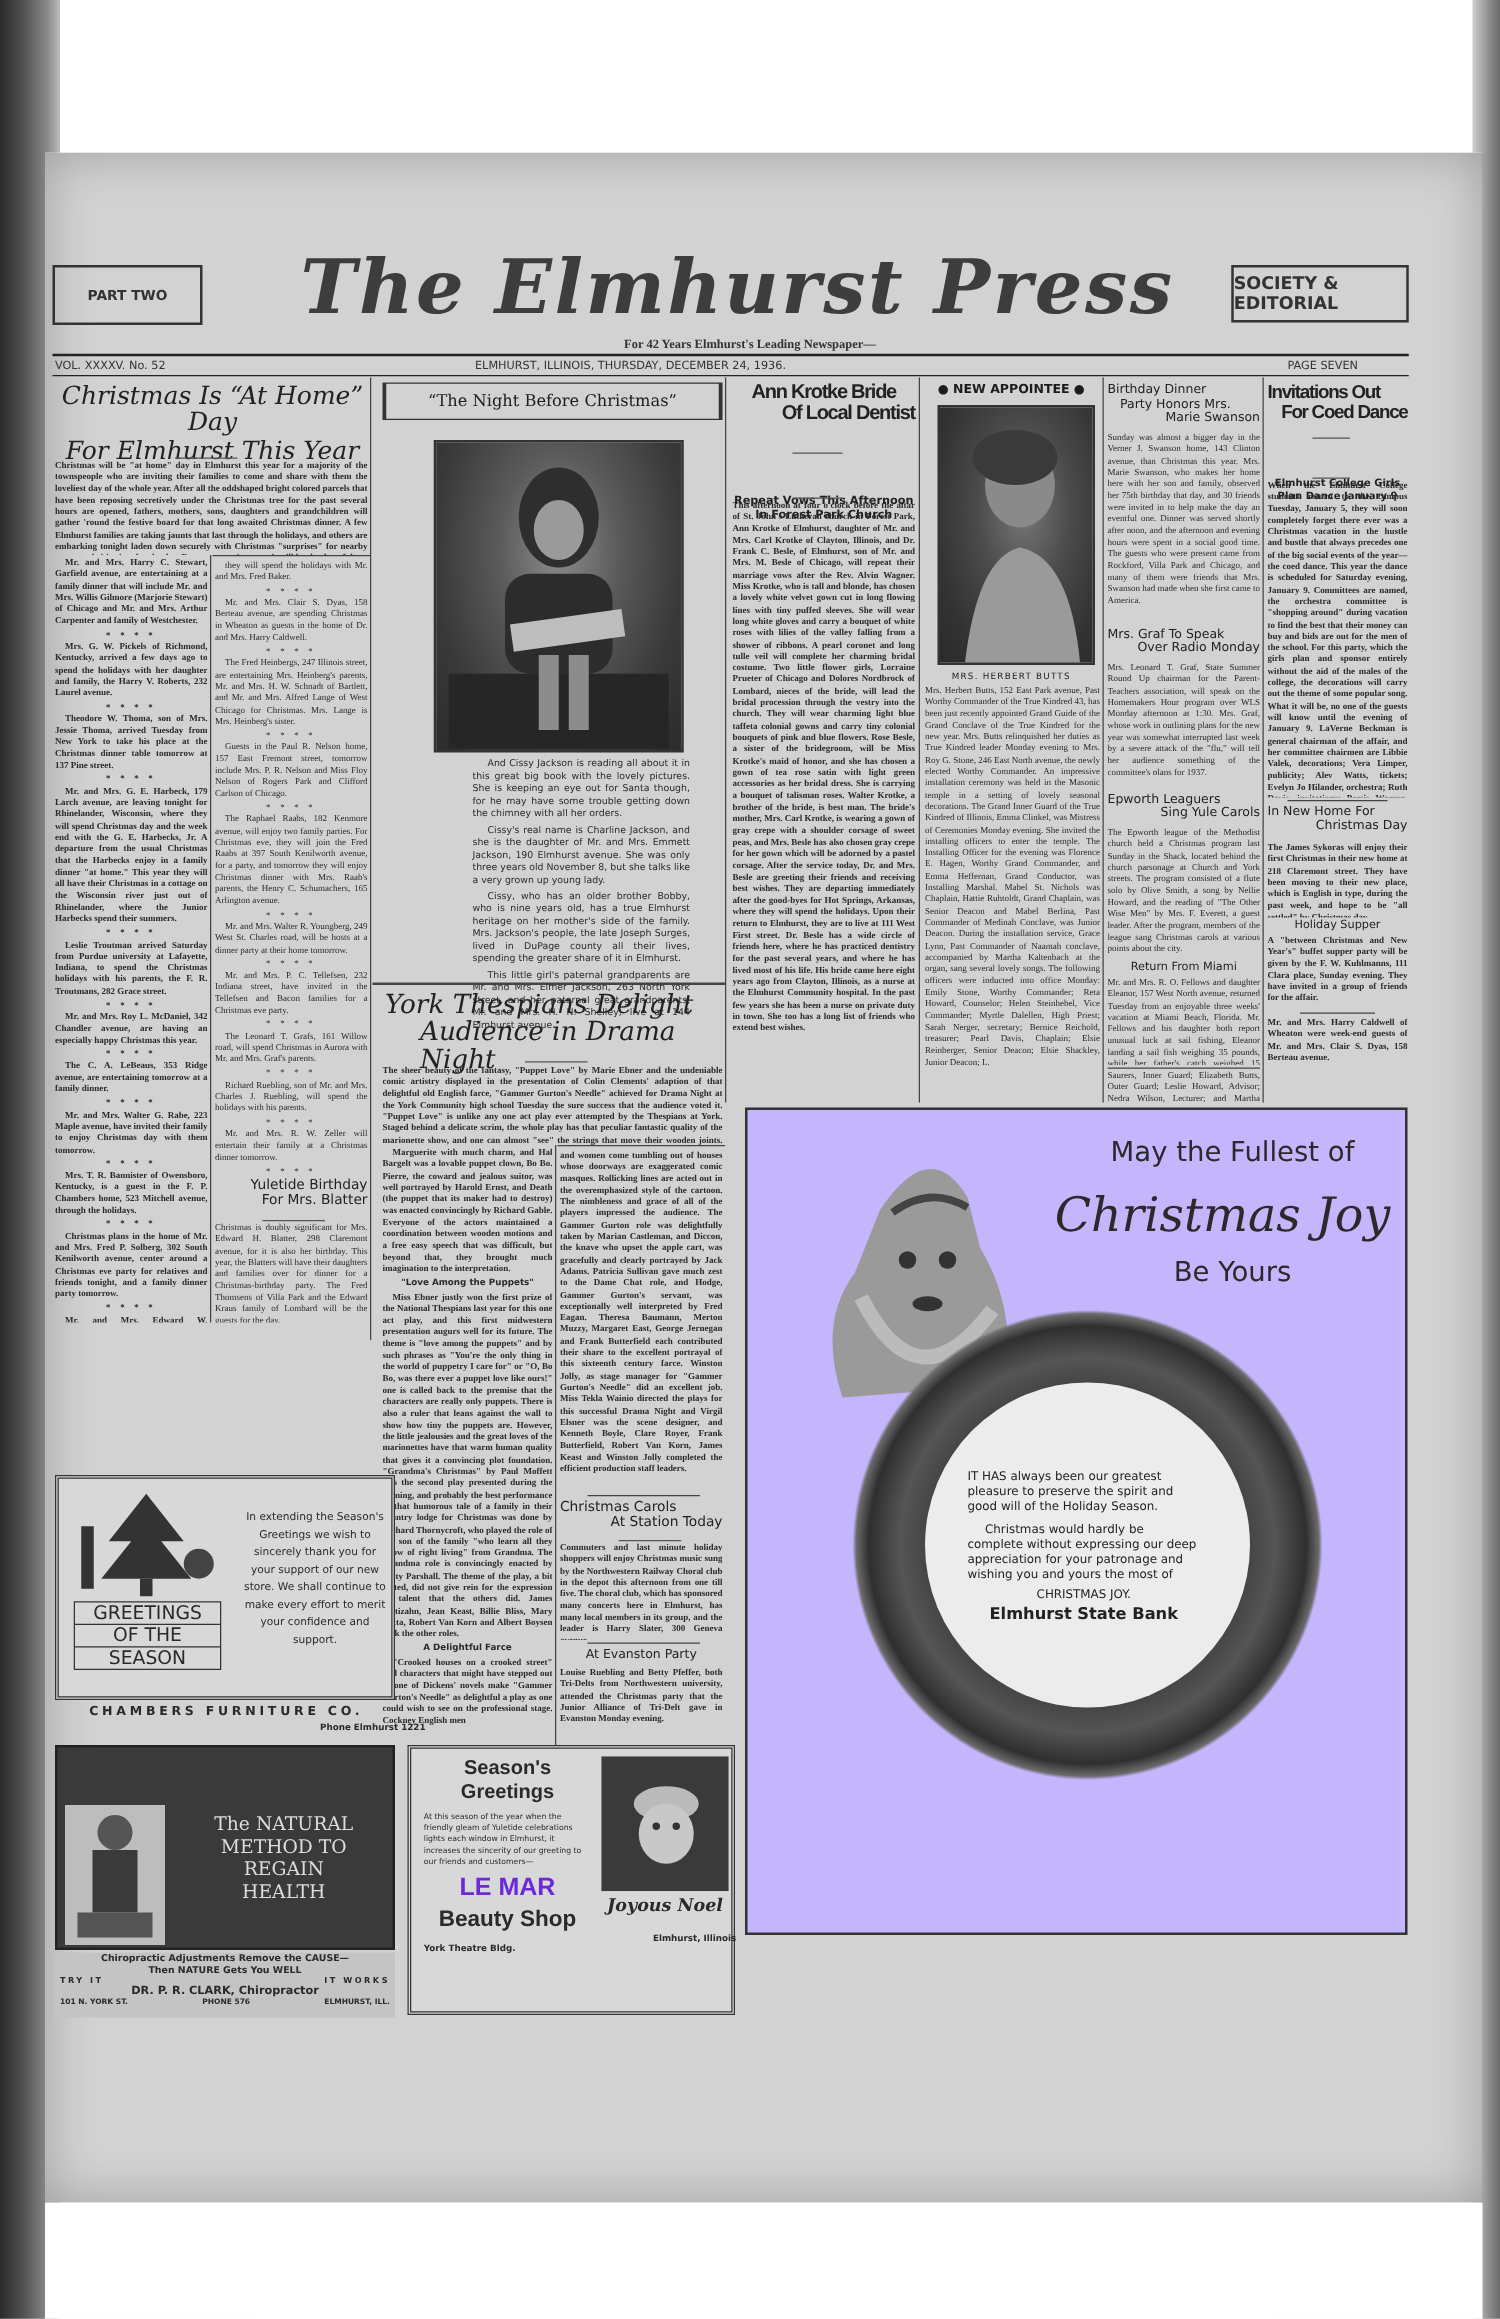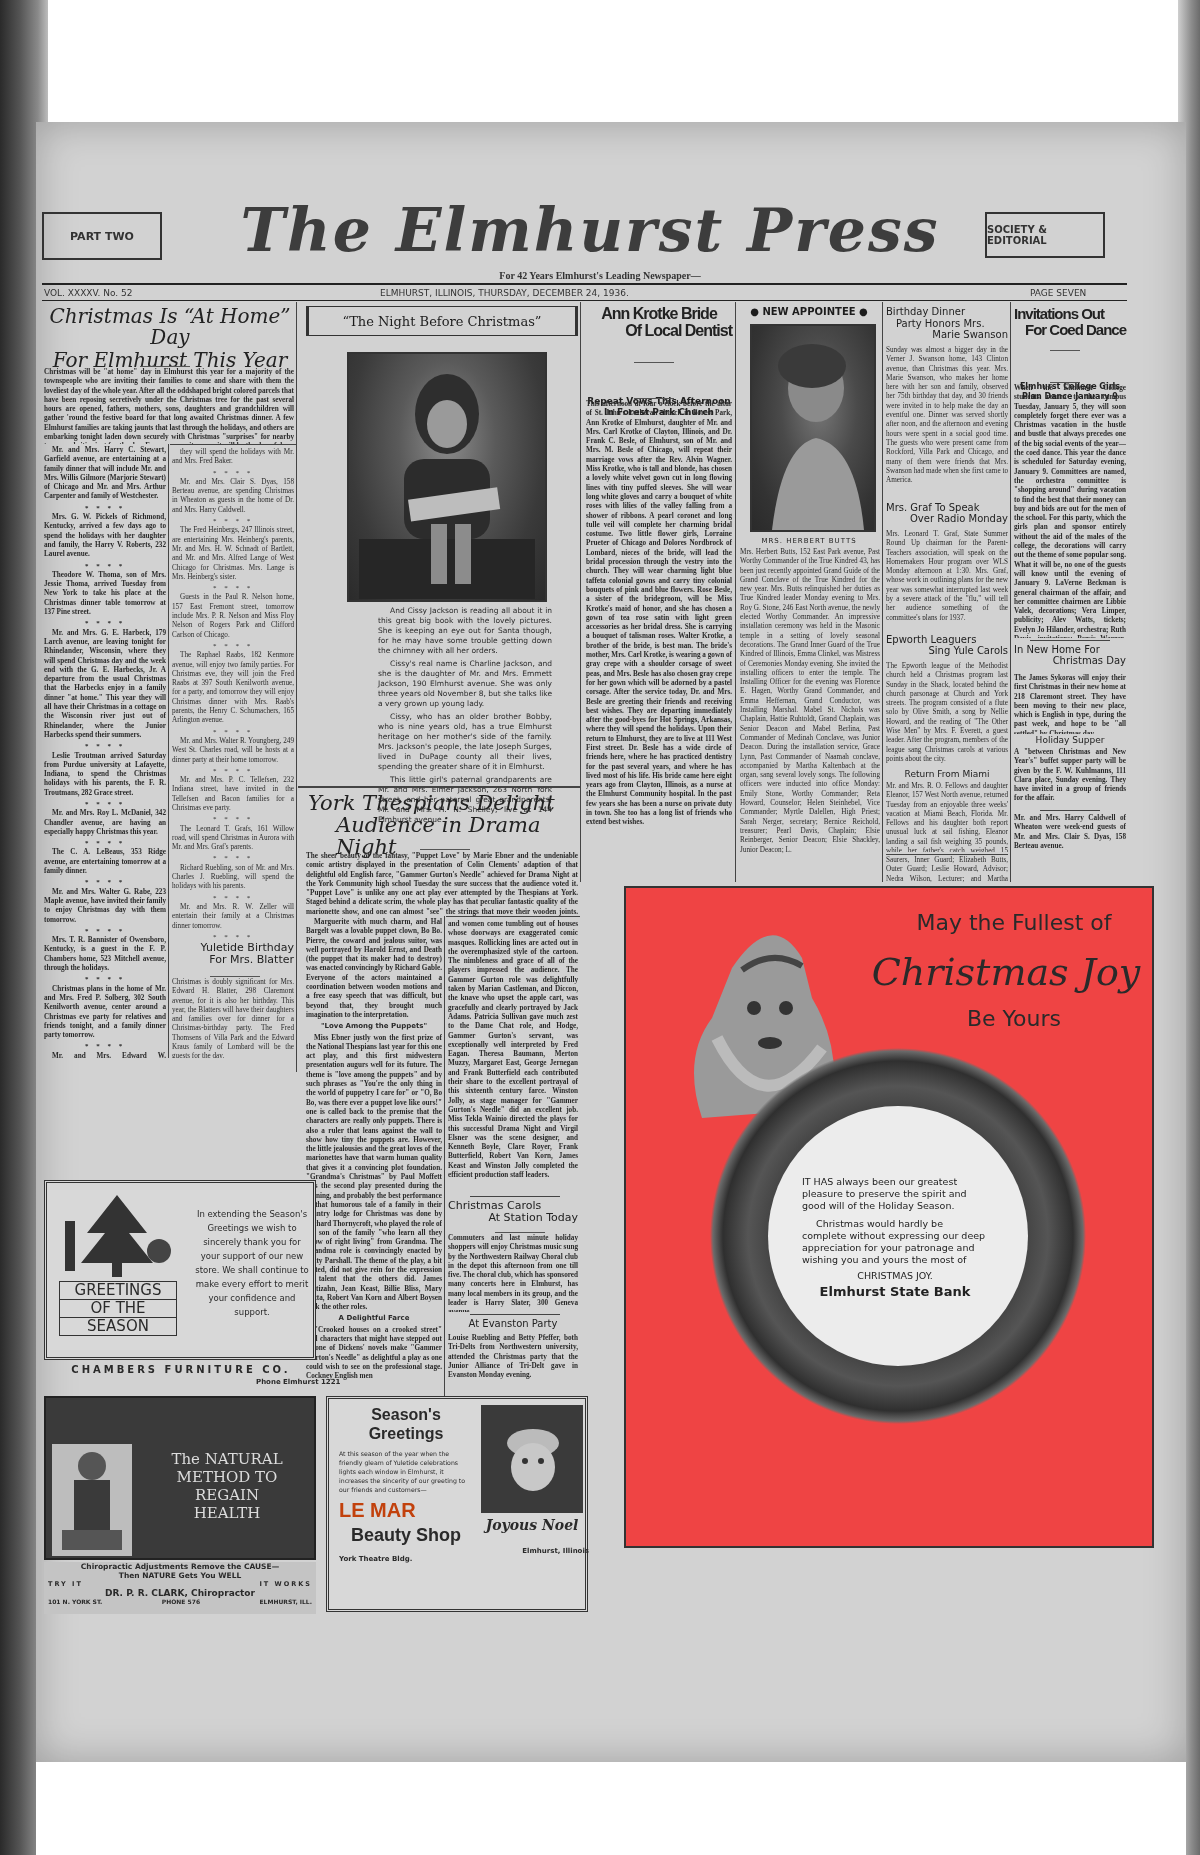--- a/index.html
+++ b/index.html
@@ -4,21 +4,21 @@
 <style>
   * { box-sizing: border-box; margin: 0; padding: 0; }
   body { width: 1200px; height: 1855px; background: #ffffff; position: relative; overflow: hidden; font-family: "Liberation Serif", serif; color: #1c1c1c; }
   .scan-edge-left { position: absolute; left: 0; top: 0; width: 48px; height: 1855px; background: linear-gradient(90deg,#2a2a2a 0,#555 20px,#8a8a8a 38px,#bdbdbd 48px); }
   .scan-edge-right { position: absolute; right: 0; top: 0; width: 22px; height: 1855px; background: linear-gradient(90deg,#cfcfcf,#8d8d8d 60%,#6b6b6b); }
   .page { position: absolute; left: 36px; top: 122px; width: 1150px; height: 1640px; background: #d2d2d2; box-shadow: inset 0 0 40px rgba(0,0,0,.25); }
   .page-bottom { position: absolute; left: 36px; top: 1762px; width: 1150px; height: 93px; background: #ffffff; }
   .abs { position: absolute; }
   
   .part-box { left: 42px; top: 212px; width: 120px; height: 48px; border: 2px solid #333; font-family: "DejaVu Sans", sans-serif; font-weight: bold; font-size: 11px; display: flex; align-items: center; justify-content: center; color: #333; }
-  .society-box { left: 985px; top: 212px; width: 120px; height: 46px; border: 2px solid #333; font-family: "DejaVu Sans", sans-serif; font-weight: bold; font-size: 10px; display: flex; align-items: center; justify-content: center; color: #333; }
+  .society-box { left: 985px; top: 212px; width: 142px; height: 46px; border: 2px solid #333; font-family: "DejaVu Sans", sans-serif; font-weight: bold; font-size: 14px; display: flex; align-items: center; justify-content: center; color: #333; }
   .masthead-title { left: 230px; top: 195px; width: 720px; text-align: center; font-family: "DejaVu Serif", serif; font-weight: bold; font-size: 60px; letter-spacing: 2px; color: #3d3d3d; font-style: italic; }
   .tagline { left: 400px; top: 270px; width: 400px; text-align: center; font-size: 10px; font-weight: bold; color: #333; }
   .rule { background: #222; height: 2px; }
   .dateline { font-family: "DejaVu Sans", sans-serif; font-size: 9px; color: #333; }
   
   .headline { font-family: "DejaVu Serif", serif; font-style: italic; color: #222; line-height: 1.05; }
   .condensed { font-family: "Liberation Sans", sans-serif; font-weight: bold; color: #222; transform-origin: left top; letter-spacing: -1px; line-height: 1.05; }
   .deck { font-family: "DejaVu Sans", sans-serif; font-weight: bold; font-size: 9px; text-align: center; color: #222; line-height: 1.2; margin-top: 30px; }
   .body-text { font-family: "Liberation Serif", serif; font-size: 7.2px; line-height: 9.3px; text-align: justify; color: #2a2a2a; overflow: hidden; }
   .body-text p { text-indent: 8px; margin-bottom: 2px; }
@@ -233,21 +233,21 @@
   <div>In New Home For</div>
   <div style="text-align:right;">Christmas Day</div>
 </div>
 <div class="abs body-text" style="left:1014px; top:674px; width:112px; height:60px; font-weight:bold;">The James Sykoras will enjoy their first Christmas in their new home at 218 Claremont street. They have been moving to their new place, which is English in type, during the past week, and hope to be "all settled" by Christmas day.</div>
 
 <div class="abs sans-head" style="left:1014px; top:736px; width:112px; font-size:9px; text-align:center;">Holiday Supper</div>
 <div class="abs body-text" style="left:1014px; top:748px; width:112px; height:60px; font-weight:bold;">A "between Christmas and New Year's" buffet supper party will be given by the F. W. Kuhlmanns, 111 Clara place, Sunday evening. They have invited in a group of friends for the affair.</div>
 <div class="h-rule" style="left:1040px; top:810px; width:60px;"></div>
 <div class="abs body-text" style="left:1014px; top:814px; width:112px; height:40px; font-weight:bold;">Mr. and Mrs. Harry Caldwell of Wheaton were week-end guests of Mr. and Mrs. Clair S. Dyas, 158 Berteau avenue.</div>
 
-<div class="abs" style="left:624px; top:886px; width:530px; height:662px; border:2px solid #333; background:#ef4444;">
+<div class="abs" style="left:596px; top:886px; width:530px; height:662px; border:2px solid #333; background:#c4b5fd;">
   <div class="abs" style="left:268px; top:22px; width:240px; text-align:center; font-family:'DejaVu Sans',sans-serif; font-size:22px; color:#2a2a2a;">May the Fullest of</div>
   <div class="abs" style="left:230px; top:62px; width:300px; text-align:center; font-family:'DejaVu Serif',serif; font-style:italic; font-size:38px; color:#2a2a2a;">Christmas Joy</div>
   <div class="abs" style="left:268px; top:118px; width:240px; text-align:center; font-family:'DejaVu Sans',sans-serif; font-size:22px; color:#2a2a2a;">Be Yours</div>
   <svg class="abs" style="left:36px; top:20px;" width="230" height="220" viewBox="0 0 230 220">
     <path d="M70 60 Q110 0 140 50 L150 90 Q180 140 170 200 L40 210 Q20 150 50 110 Z" fill="#9a9a9a"></path>
     <path d="M80 62 Q110 40 140 58" stroke="#444" stroke-width="6" fill="none"></path>
     <circle cx="92" cy="100" r="7" fill="#333"></circle>
     <circle cx="124" cy="100" r="7" fill="#333"></circle>
     <ellipse cx="108" cy="135" rx="12" ry="6" fill="#333"></ellipse>
     <path d="M55 130 Q100 220 160 140" stroke="#bbb" stroke-width="12" fill="none"></path>
@@ -308,21 +308,21 @@
     <span>ELMHURST, ILL.</span>
   </div>
 </div>
 
 <div class="abs ad-border" style="left:326px; top:1396px; width:262px; height:216px;">
   <div class="abs" style="left:10px; top:6px; width:134px; text-align:center; font-family:'Liberation Sans',sans-serif; font-weight:bold; font-size:16px; line-height:19px; color:#2a2a2a;">
     <div>Season's</div>
     <div>Greetings</div>
   </div>
   <div class="abs" style="left:10px; top:50px; width:134px; font-family:'DejaVu Sans',sans-serif; font-size:6.2px; line-height:9px; color:#2a2a2a;">At this season of the year when the friendly gleam of Yuletide celebrations lights each window in Elmhurst, it increases the sincerity of our greeting to our friends and customers—</div>
-  <div class="abs" style="left:10px; top:100px; width:134px; text-align:left; font-family:'Liberation Sans',sans-serif; font-weight:bold; font-size:20px; color:#c2410c;">LE MAR</div>
+  <div class="abs" style="left:10px; top:100px; width:134px; text-align:center; font-family:'Liberation Sans',sans-serif; font-weight:bold; font-size:20px; color:#6d28d9;">LE MAR</div>
   <div class="abs" style="left:10px; top:126px; width:134px; text-align:center; font-family:'Liberation Sans',sans-serif; font-weight:bold; font-size:18px; color:#2a2a2a;">Beauty Shop</div>
   <div class="abs" style="left:10px; top:156px; width:134px; font-family:'DejaVu Sans',sans-serif; font-weight:bold; font-size:7px; color:#2a2a2a;">York Theatre Bldg.</div>
   <svg class="abs" style="left:152px; top:6px;" width="102" height="108" viewBox="0 0 102 108">
     <rect width="102" height="108" fill="#3a3a3a"></rect>
     <ellipse cx="52" cy="38" rx="26" ry="14" fill="#bbb"></ellipse>
     <ellipse cx="52" cy="62" rx="22" ry="24" fill="#c8c8c8"></ellipse>
     <circle cx="44" cy="56" r="3" fill="#333"></circle>
     <circle cx="60" cy="56" r="3" fill="#333"></circle>
   </svg>
   <div class="abs" style="left:146px; top:118px; width:114px; text-align:center; font-family:'DejaVu Serif',serif; font-style:italic; font-weight:bold; font-size:14px; color:#2a2a2a;">Joyous Noel</div>

